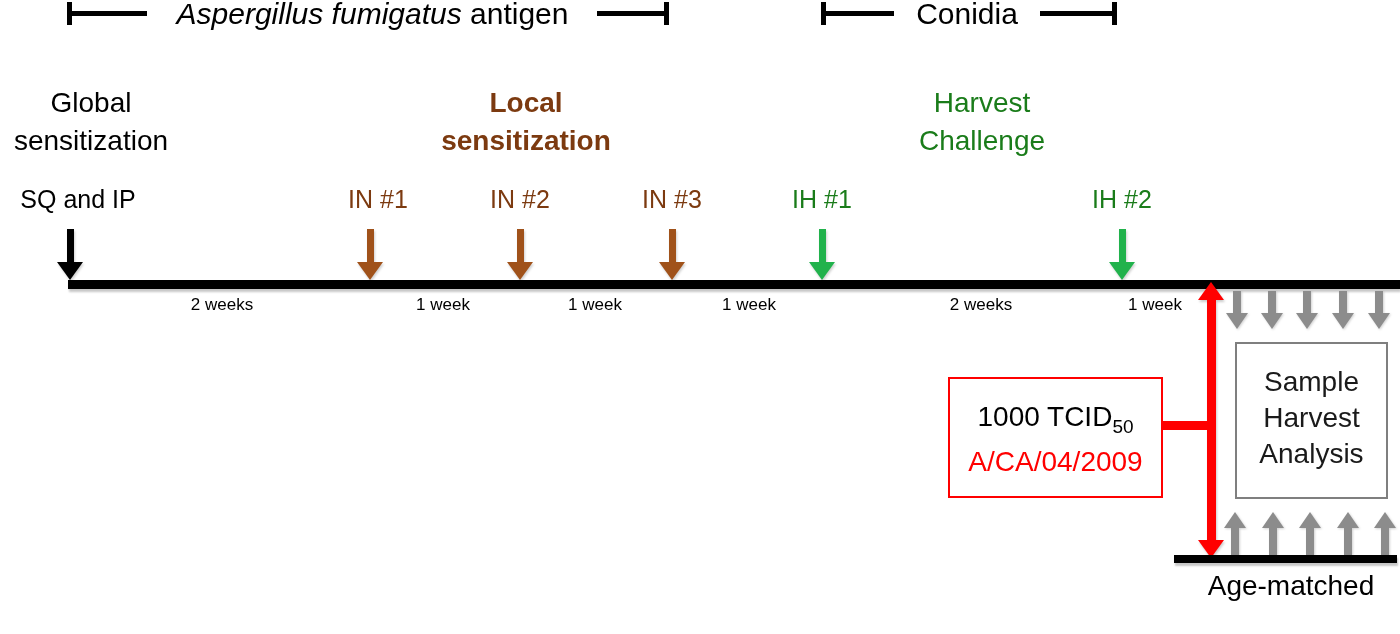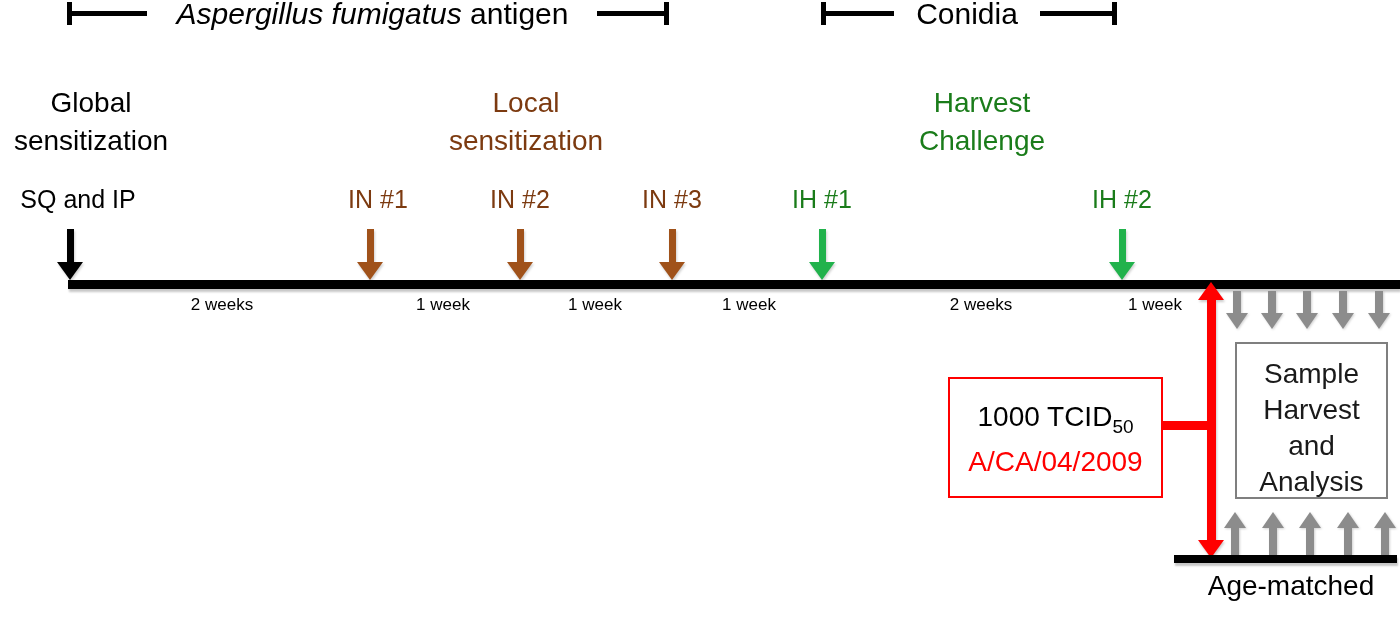--- a/index.html
+++ b/index.html
@@ -10,21 +10,21 @@
   }
 
   
   .tick  { position:absolute; width:5px; height:23px; background:var(--ink); }
   .hline { position:absolute; height:5px; background:var(--ink); }
   .bracket-text { position:absolute; top:-3px; font-size:30px; line-height:34px; text-align:center; white-space:nowrap; }
   .bracket-text .it { font-style:italic; }
 
   
   .phase { position:absolute; top:84px; width:220px; text-align:center; font-size:28px; line-height:38px; }
-  .phase.brown { color:var(--brown-label); }
+  .phase.brown { color:var(--brown-label);font-weight:bold; }
   .phase.green { color:var(--green-label); }
 
   
   .evlabel { position:absolute; top:186px; transform:translateX(-50%); font-size:25px; line-height:26px; white-space:nowrap; }
   .evlabel.brown { color:var(--brown-label); }
   .evlabel.green { color:var(--green-label); }
 
   
   .arrow { position:absolute; transform:translateX(-50%); display:flex; flex-direction:column; align-items:center;
            filter:drop-shadow(1px 2px 1px rgba(0,0,0,0.18)); }
@@ -55,21 +55,21 @@
   .red-dbl .stem  { width:9px; height:240px; background:var(--red); }
   .red-dbl .headd { width:0;height:0;border-left:13px solid transparent;border-right:13px solid transparent;border-top:18px solid var(--red); }
   .red-connector { position:absolute; left:1161px; top:421px; width:52px; height:9px; background:var(--red); }
 
   
   .infection-box { position:absolute; left:948px; top:377px; width:215px; height:121px; background:#fff;
                    border:2px solid var(--red); text-align:center; font-size:28px; line-height:35px; padding-top:20px; }
   .infection-box .virus { color:var(--red); }
   .infection-box sub { font-size:19px; }
   .harvest-box { position:absolute; left:1235px; top:342px; width:153px; height:157px; background:#fff;
-                 border:2px solid var(--box-border); text-align:center; font-size:28px; line-height:36px; padding-top:12px; color:#1a1a1a; }
+                 border:2px solid var(--box-border); text-align:center; font-size:28px; line-height:36px; padding-top:20px; color:#1a1a1a; }
 
   .age-label { position:absolute; left:1191px; top:570px; width:200px; text-align:center; font-size:28px; line-height:31px; }
 </style>
 </head>
 <body>
 
 <div class="canvas">
 
   <div class="tick" style="left:67px; top:2px;"></div>
   <div class="hline" style="left:67px; top:11px; width:80px;"></div>
@@ -166,21 +166,20 @@
   <div class="red-connector"></div>
 
   <div class="infection-box">
     <div><span>1000 TCID</span><sub>50</sub></div>
     <div class="virus">A/CA/04/2009</div>
   </div>
 
   <div class="harvest-box">
     <div>Sample</div>
     <div>Harvest</div>
-    <div>and</div>
     <div>Analysis</div>
   </div>
 
   <div class="bar" style="left:1174px; top:555px; width:223px; height:8px;"></div>
   <div class="garrow up" style="left:1235px; top:512px;">
       <div class="headu"></div>
       <div class="stem"></div>
     </div>
   <div class="garrow up" style="left:1273px; top:512px;">
       <div class="headu"></div>

